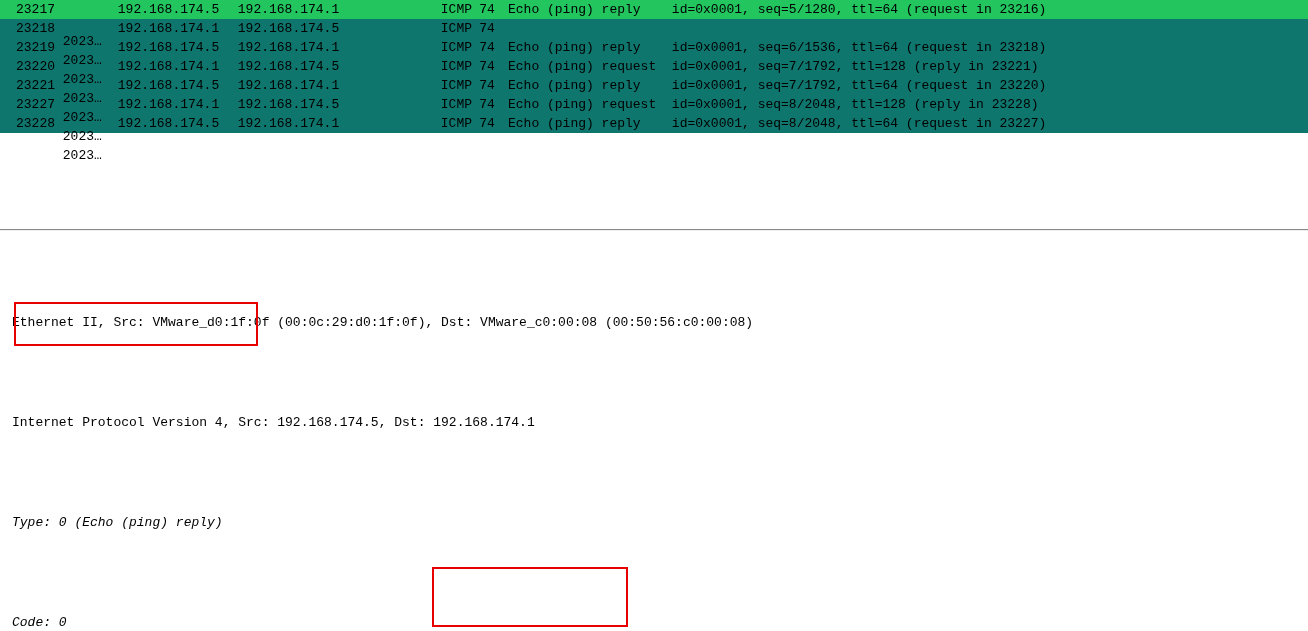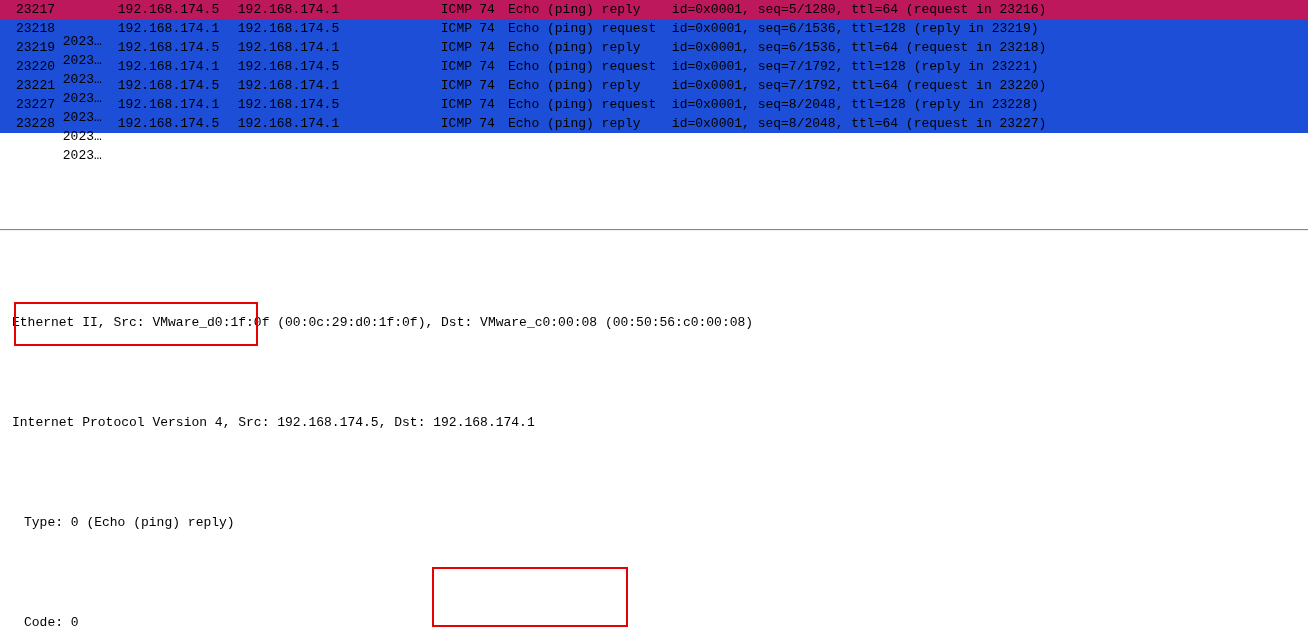--- a/index.html
+++ b/index.html
@@ -14,50 +14,50 @@
     position: relative;
   }
   
   
   .packet-list { width: 100%; }
   .packet-row {
     display: flex;
     height: 19px;
     line-height: 19px;
     white-space: pre;
-    background: #1d4ed8;
+    background: #0f766e;
   }
-  .packet-row.sel { background: #be185d; }
+  .packet-row.sel { background: #22c55e; }
   .col-no    { width: 55px;  padding-left: 16px; text-align: right; }
   .col-time  { width: 55px; margin-top: 32px;  }
   .col-src   { width: 120px; }
   .col-dst   { width: 124px; }
   .col-proto { width: 118px; text-align: right; }
   .col-len   { width: 30px;  text-align: center; }
   .col-info  { flex: 1; padding-left: 6px; }
 
   
   .divider { height: 2px; background: #bbb; margin-top: 96px; border-top:1px solid #888; border-bottom:1px solid #eee; }
   
   
   .details { padding-top: 2px; line-height: 20px; white-space: pre; }
   .detail-line { padding-left: 12px; margin-top: 40px; }
-  .indent1 { padding-left: 24px; }
+  .indent1 { padding-left: 12px; font-style: italic; }
   
   
   .redbox { position:absolute; border:2px solid #e60000; pointer-events:none; }
   .redbox1 { top: 302px; left: 14px; width: 244px; height: 44px; }
   .redbox2 { top: 567px; left: 432px; width: 196px; height: 60px; }
 </style>
 </head>
 <body>
 
 <div class="packet-list" id="packet-list">
     <div class="packet-row sel"><span class="col-no">23217</span><span class="col-time"> 2023…</span><span class="col-src"> 192.168.174.5</span><span class="col-dst"> 192.168.174.1</span><span class="col-proto"> ICMP</span><span class="col-len">74</span><span class="col-info">Echo (ping) reply    id=0x0001, seq=5/1280, ttl=64 (request in 23216)</span></div>
-    <div class="packet-row"><span class="col-no">23218</span><span class="col-time"> 2023…</span><span class="col-src"> 192.168.174.1</span><span class="col-dst"> 192.168.174.5</span><span class="col-proto"> ICMP</span><span class="col-len">74</span><span class="col-info">Echo (ping) request  id=0x0001, seq=6/1536, ttl=128 (reply in 23219)</span></div>
+    <div class="packet-row"><span class="col-no">23218</span><span class="col-time"> 2023…</span><span class="col-src"> 192.168.174.1</span><span class="col-dst"> 192.168.174.5</span><span class="col-proto"> ICMP</span><span class="col-len">74</span></div>
     <div class="packet-row"><span class="col-no">23219</span><span class="col-time"> 2023…</span><span class="col-src"> 192.168.174.5</span><span class="col-dst"> 192.168.174.1</span><span class="col-proto"> ICMP</span><span class="col-len">74</span><span class="col-info">Echo (ping) reply    id=0x0001, seq=6/1536, ttl=64 (request in 23218)</span></div>
     <div class="packet-row"><span class="col-no">23220</span><span class="col-time"> 2023…</span><span class="col-src"> 192.168.174.1</span><span class="col-dst"> 192.168.174.5</span><span class="col-proto"> ICMP</span><span class="col-len">74</span><span class="col-info">Echo (ping) request  id=0x0001, seq=7/1792, ttl=128 (reply in 23221)</span></div>
     <div class="packet-row"><span class="col-no">23221</span><span class="col-time"> 2023…</span><span class="col-src"> 192.168.174.5</span><span class="col-dst"> 192.168.174.1</span><span class="col-proto"> ICMP</span><span class="col-len">74</span><span class="col-info">Echo (ping) reply    id=0x0001, seq=7/1792, ttl=64 (request in 23220)</span></div>
     <div class="packet-row"><span class="col-no">23227</span><span class="col-time"> 2023…</span><span class="col-src"> 192.168.174.1</span><span class="col-dst"> 192.168.174.5</span><span class="col-proto"> ICMP</span><span class="col-len">74</span><span class="col-info">Echo (ping) request  id=0x0001, seq=8/2048, ttl=128 (reply in 23228)</span></div>
     <div class="packet-row"><span class="col-no">23228</span><span class="col-time"> 2023…</span><span class="col-src"> 192.168.174.5</span><span class="col-dst"> 192.168.174.1</span><span class="col-proto"> ICMP</span><span class="col-len">74</span><span class="col-info">Echo (ping) reply    id=0x0001, seq=8/2048, ttl=64 (request in 23227)</span></div>
   </div>
 
 <div class="divider"></div>
 
 <div class="details">

